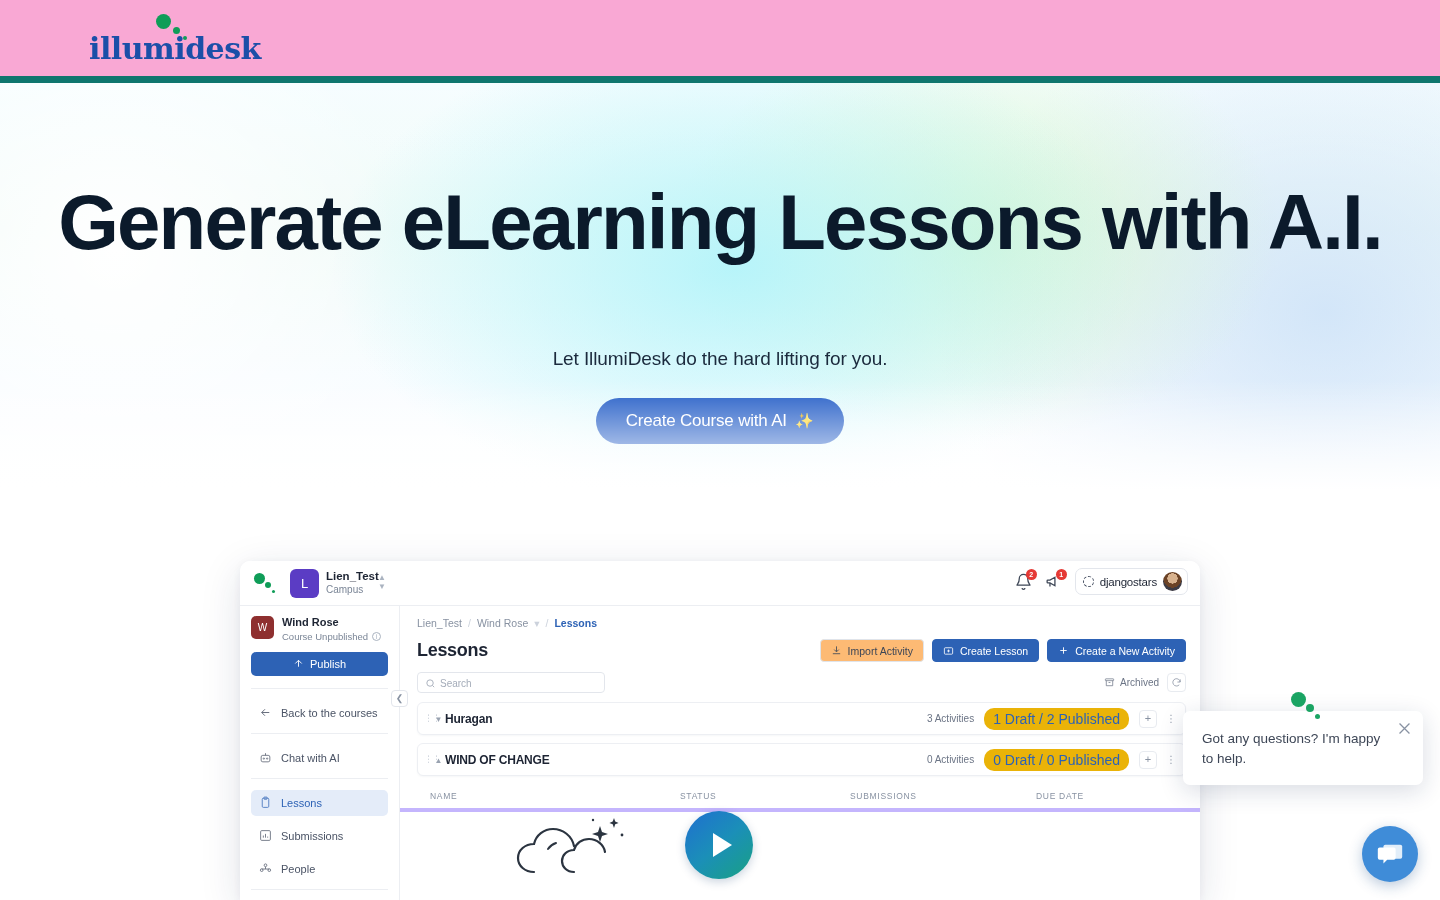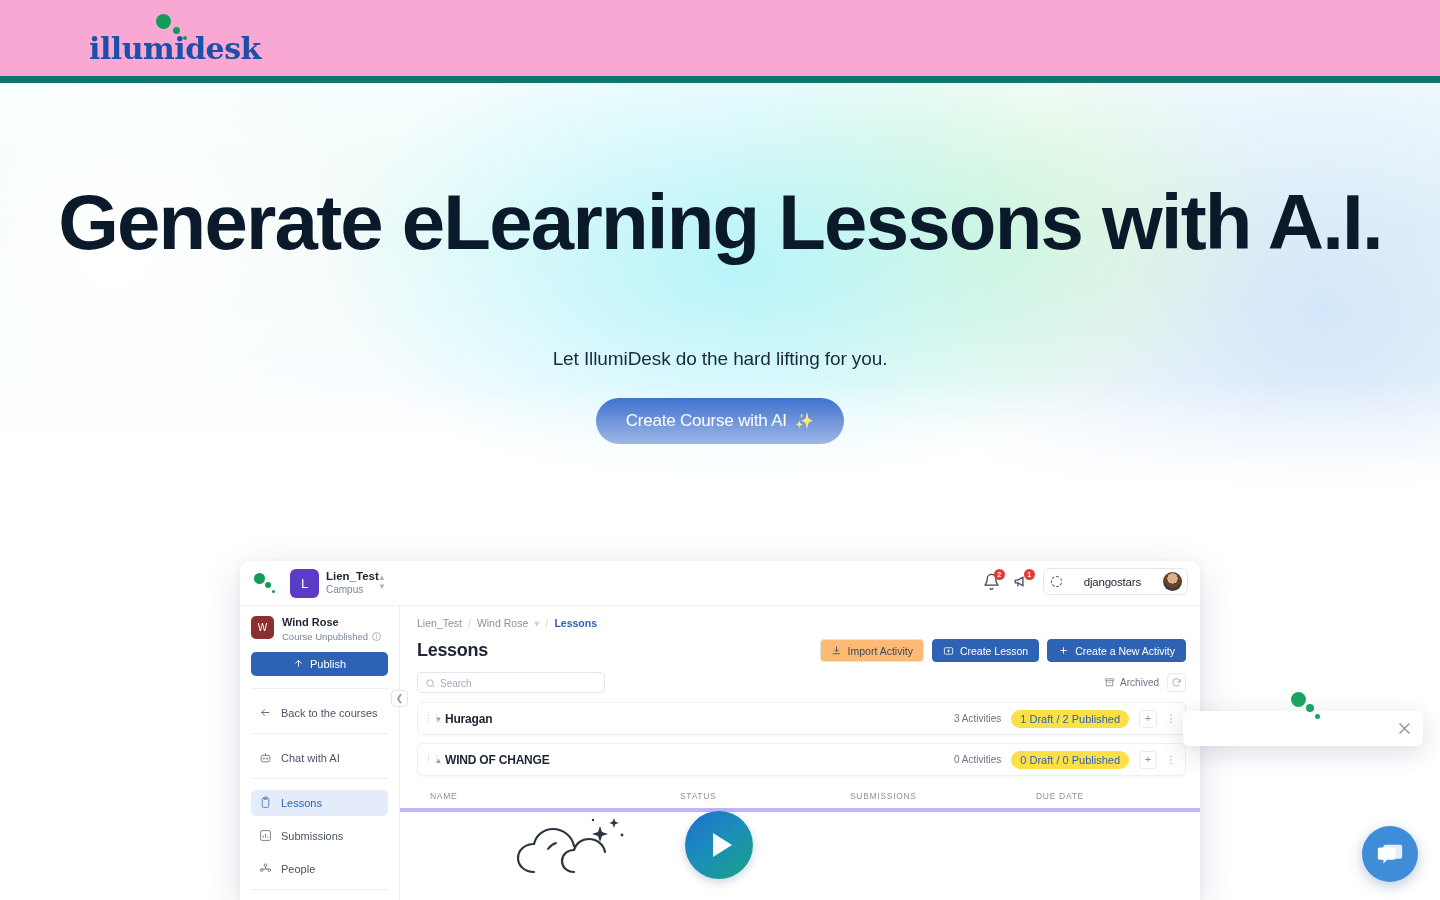--- a/index.html
+++ b/index.html
@@ -191,21 +191,21 @@
     color: #fff;
     font-size: 7px;
     line-height: 11px;
     text-align: center;
     padding: 0 2px;
     font-weight: 700;
   }
   .user-chip {
     display: flex;
     align-items: center;
-    gap: 22px;
+    gap: 6px;
     border: 1px solid #e3e6ec;
     border-radius: 7px;
     padding: 3px 5px 3px 7px;
     background: #fff;
   }
   .user-chip-logo { width: 11px; height: 11px; border-radius: 50%; border: 1.5px dashed #4a5365; }
   .user-chip-name { font-size: 11.5px; color: #1d2433; letter-spacing: -0.2px; }
   .avatar {
     width: 19px; height: 19px; border-radius: 50%;
     background: radial-gradient(circle at 50% 34%, #d8b28e 0 32%, #6b4226 33% 58%, #3c3a44 59% 100%);
@@ -343,23 +343,23 @@
     background: #fff;
     box-shadow: 0 1px 2px rgba(20,40,80,0.04);
     margin-bottom: 8px;
     padding: 0 8px 0 6px;
   }
   .grip { width: 8px; color: #c3c9d4; font-size: 9px; line-height: 9px; letter-spacing: -1px; flex: 0 0 8px; }
   .row-chev { width: 13px; color: #99a2b0; font-size: 9px; text-align: center; flex: 0 0 13px; }
   .lesson-name { font-size: 12px; font-weight: 700; color: #1d2433; flex: 1; letter-spacing: -0.2px; }
   .lesson-count { font-size: 10px; color: #6b7485; margin-right: 10px; white-space: nowrap; }
   .lesson-pill {
-    font-size: 11px;
+    font-size: 14px;
     color: #2d62b5;
-    background: #fde047;
+    background: #eab308;
     border-radius: 10px;
     padding: 3px 9px;
     white-space: nowrap;
     margin-right: 10px;
   }
   .plus-btn {
     width: 18px; height: 18px;
     border: 1px solid #e8ebf0; border-radius: 4px;
     background: #fff; color: #8892a2;
     font-size: 11px; line-height: 15px; text-align: center;
@@ -688,20 +688,21 @@
   <div class="chat-dots">
     <i class="a"></i>
       <i class="b"></i>
       <i class="c"></i>
   </div>
   <div class="chat-close">
     <svg viewBox="0 0 24 24" width="17" height="17" fill="none" stroke="currentColor" stroke-width="1.8">
       <path d="M5 5l14 14M19 5L5 19"></path>
     </svg>
   </div>
+  <div class="chat-popup-text">Got any questions? I'm happy to help.</div>
 </div>
 
 <div class="chat-fab">
   <svg width="30" height="30" viewBox="0 0 32 32">
     <path d="M11 6h16a2 2 0 012 2v11a2 2 0 01-2 2H11a2 2 0 01-2-2V8a2 2 0 012-2z" fill="#ffffff" opacity=".85"></path>
     <path d="M5 9h15a2 2 0 012 2v9a2 2 0 01-2 2h-7l-4 4v-4H5a2 2 0 01-2-2v-9a2 2 0 012-2z" fill="#ffffff"></path>
   </svg>
 </div>
 
 </body></html>

